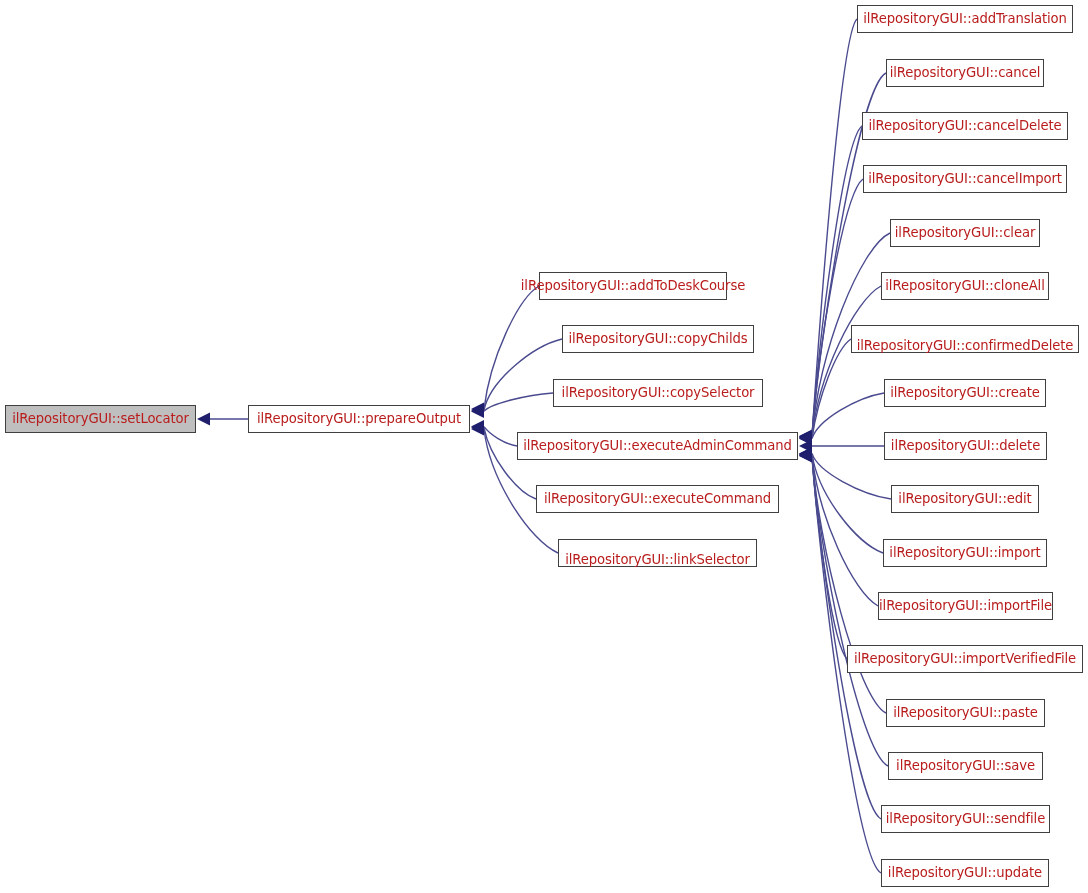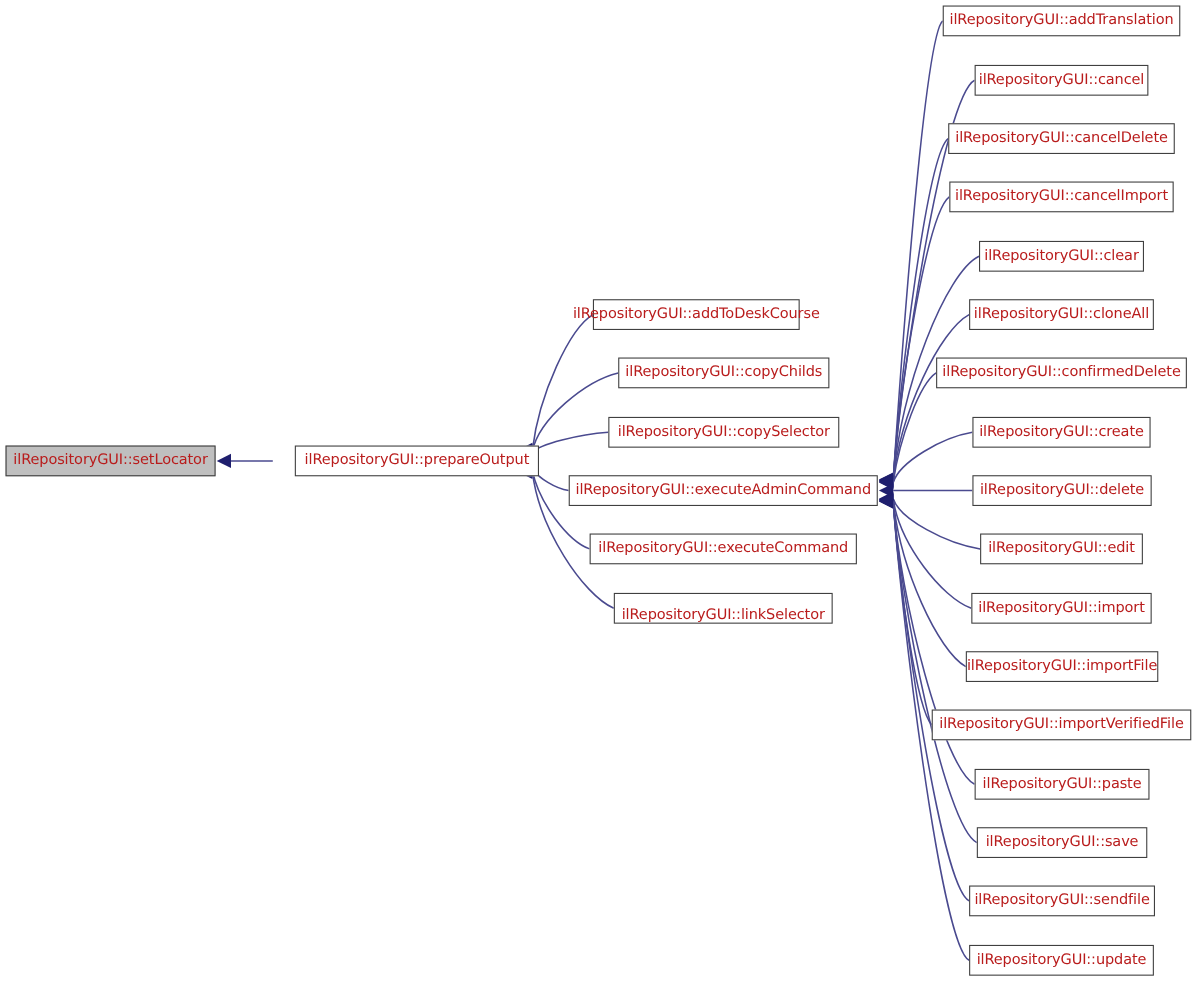--- a/index.html
+++ b/index.html
@@ -98,21 +98,21 @@
       <polygon points="799,455.25 812,448.75 812,461.75" fill="#1f1f6e" stroke="none"></polygon>
       <path d="M 812,455.625 C 818,545.625 854.78,805 881,819" fill="none" stroke="#4a4a8f" stroke-width="1.4"></path>
       <polygon points="799,455.625 812,449.125 812,462.125" fill="#1f1f6e" stroke="none"></polygon>
       <path d="M 812,456 C 818,546 854.78,859 881,873" fill="none" stroke="#4a4a8f" stroke-width="1.4"></path>
       <polygon points="799,456 812,449.5 812,462.5" fill="#1f1f6e" stroke="none"></polygon>
     </svg>
   <div id="nodes">
       <div class="node highlight" style="left: 5px; top: 405px; width: 191px;">
         <span class="node-label">ilRepositoryGUI::setLocator</span>
       </div>
-      <div class="node" style="left: 248px; top: 405px; width: 222px; margin-left: 20px;">
+      <div class="node" style="left: 248px; top: 405px; width: 222px;">
         <span class="node-label">ilRepositoryGUI::prepareOutput</span>
       </div>
       <div class="node" style="left: 539px; top: 272px; width: 188px;">
         <span class="node-label">ilRepositoryGUI::addToDeskCourse</span>
       </div>
       <div class="node" style="left: 562px; top: 325px; width: 192px;">
         <span class="node-label">ilRepositoryGUI::copyChilds</span>
       </div>
       <div class="node" style="left: 553px; top: 379px; width: 210px;">
         <span class="node-label">ilRepositoryGUI::copySelector</span>
@@ -137,21 +137,21 @@
       </div>
       <div class="node" style="left: 863px; top: 165px; width: 204px;">
         <span class="node-label">ilRepositoryGUI::cancelImport</span>
       </div>
       <div class="node" style="left: 890px; top: 219px; width: 150px;">
         <span class="node-label">ilRepositoryGUI::clear</span>
       </div>
       <div class="node" style="left: 881px; top: 272px; width: 168px;">
         <span class="node-label">ilRepositoryGUI::cloneAll</span>
       </div>
-      <div class="node" style="left: 851px; top: 325px; width: 228px;">
+      <div class="node" style="left: 851px; top: 325px; width: 228px; align-items: flex-end;">
         <span class="node-label">ilRepositoryGUI::confirmedDelete</span>
       </div>
       <div class="node" style="left: 884px; top: 379px; width: 162px;">
         <span class="node-label">ilRepositoryGUI::create</span>
       </div>
       <div class="node" style="left: 884px; top: 432px; width: 163px;">
         <span class="node-label">ilRepositoryGUI::delete</span>
       </div>
       <div class="node" style="left: 891px; top: 485px; width: 148px;">
         <span class="node-label">ilRepositoryGUI::edit</span>

